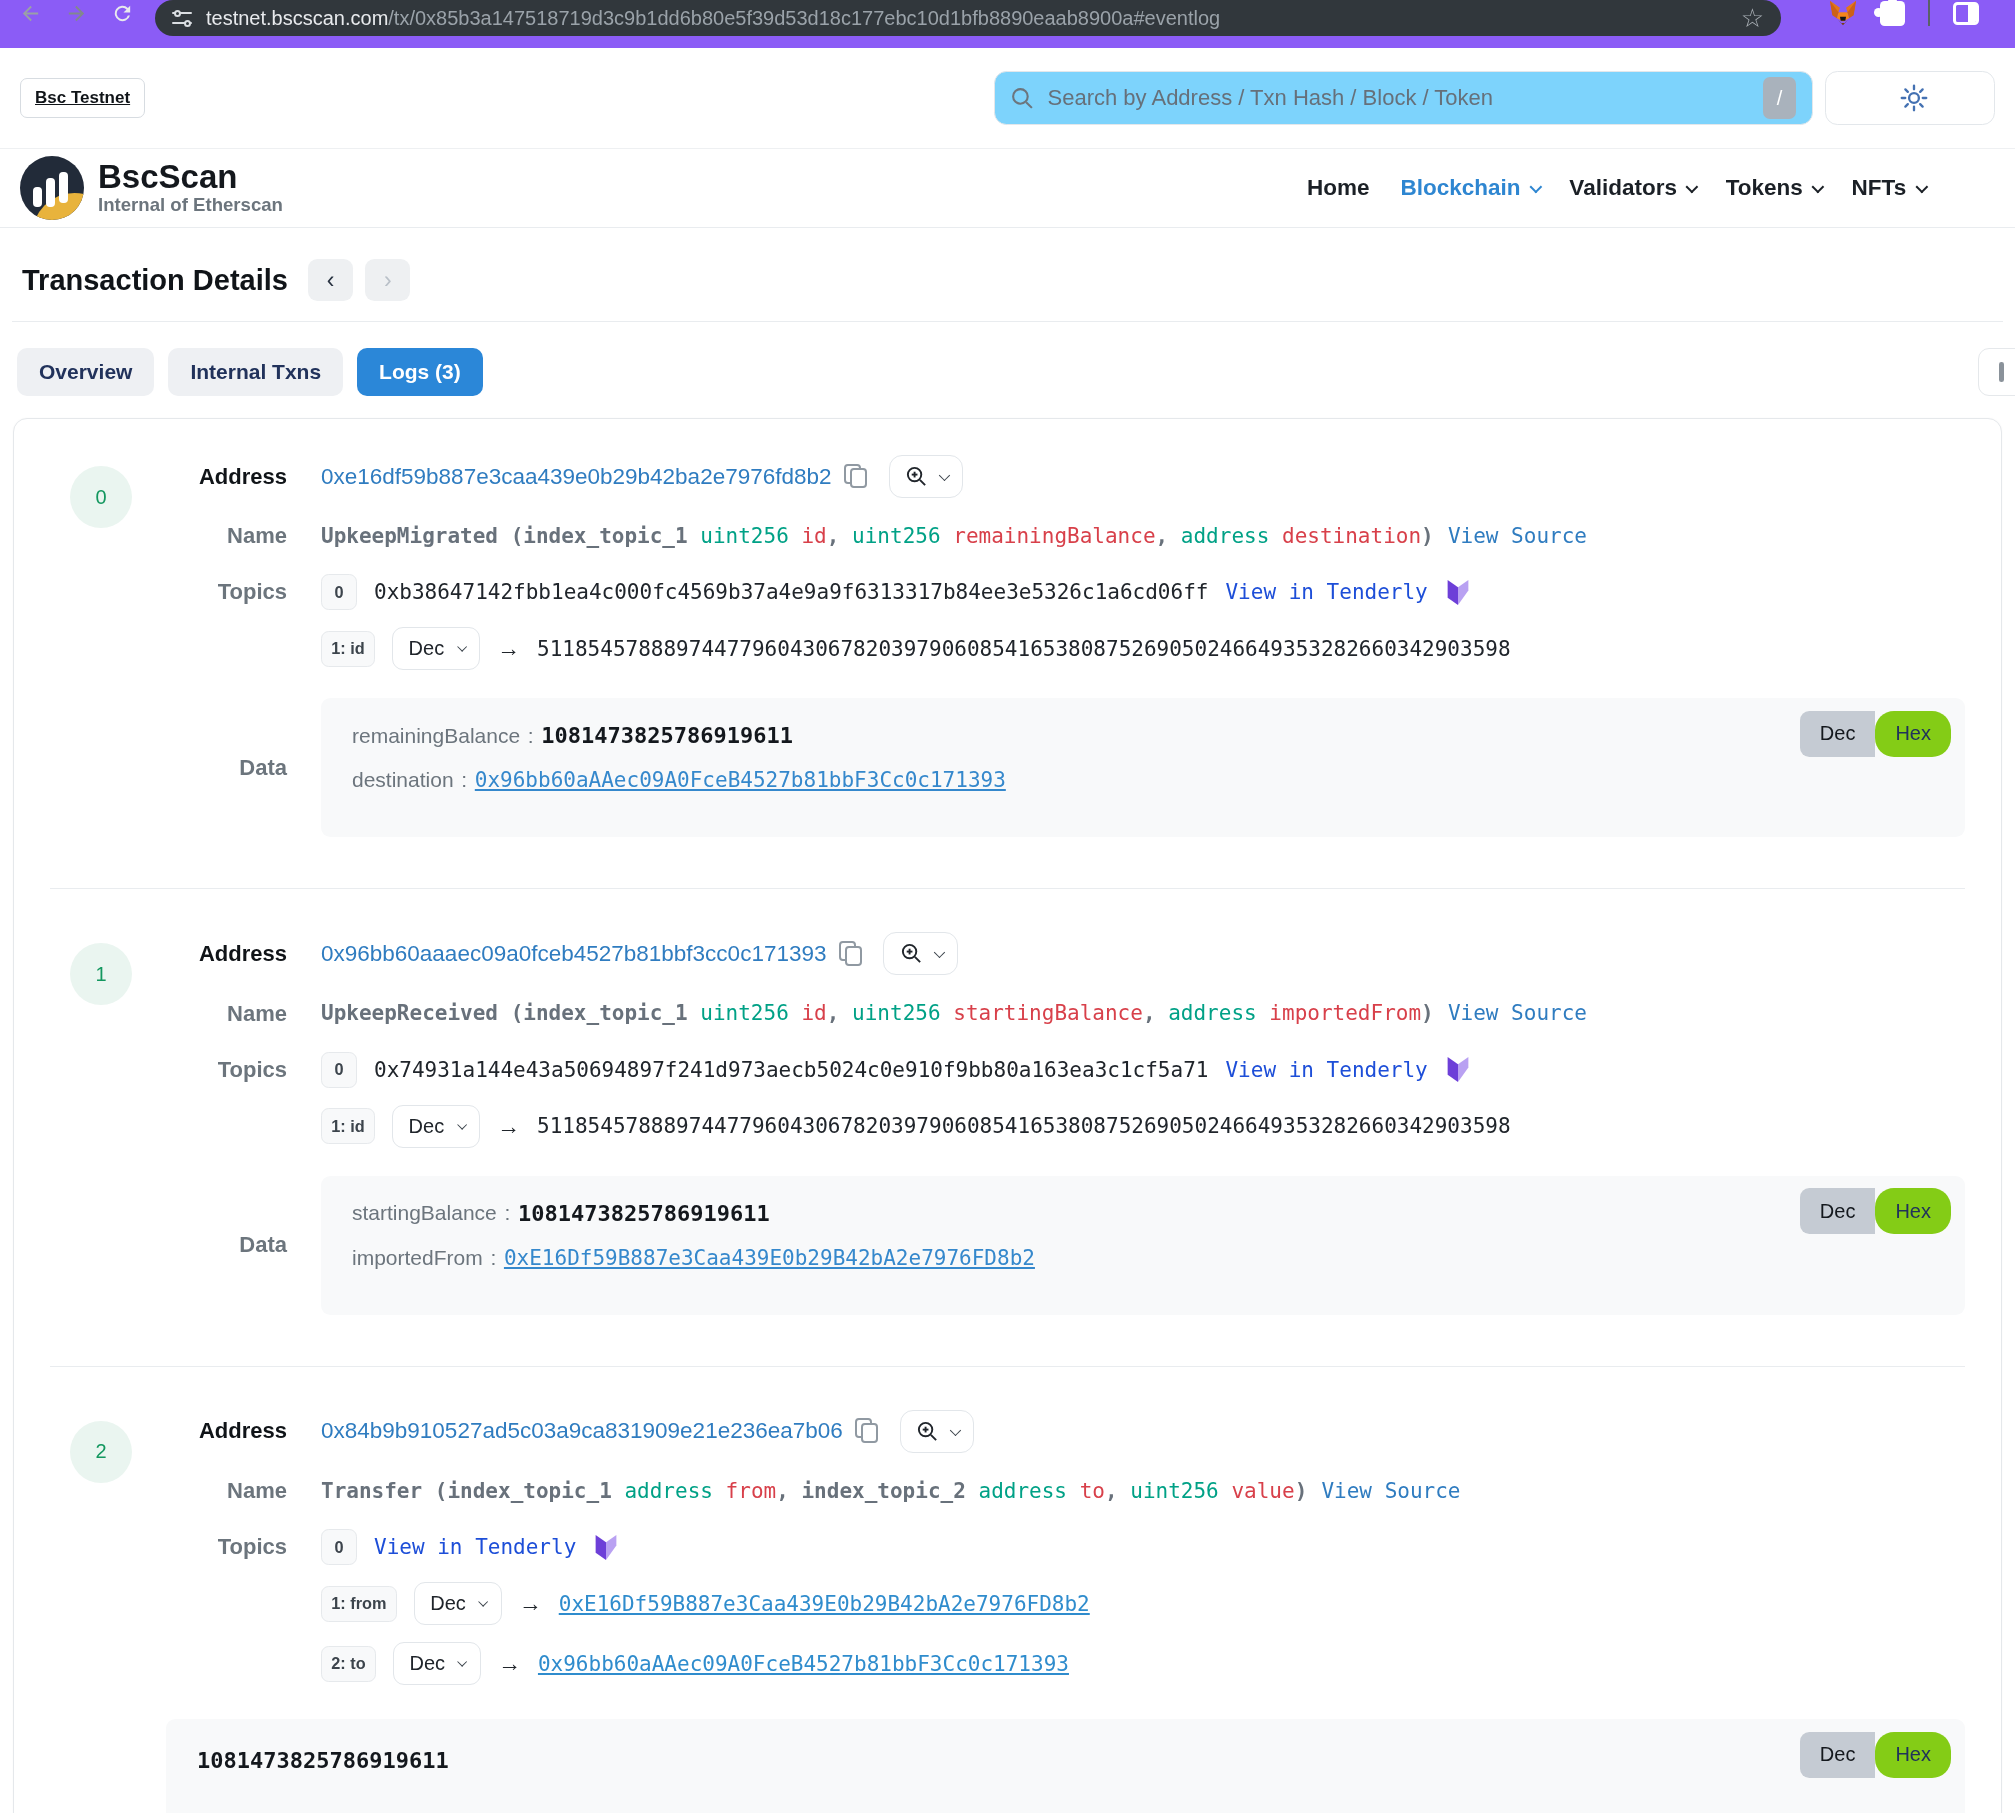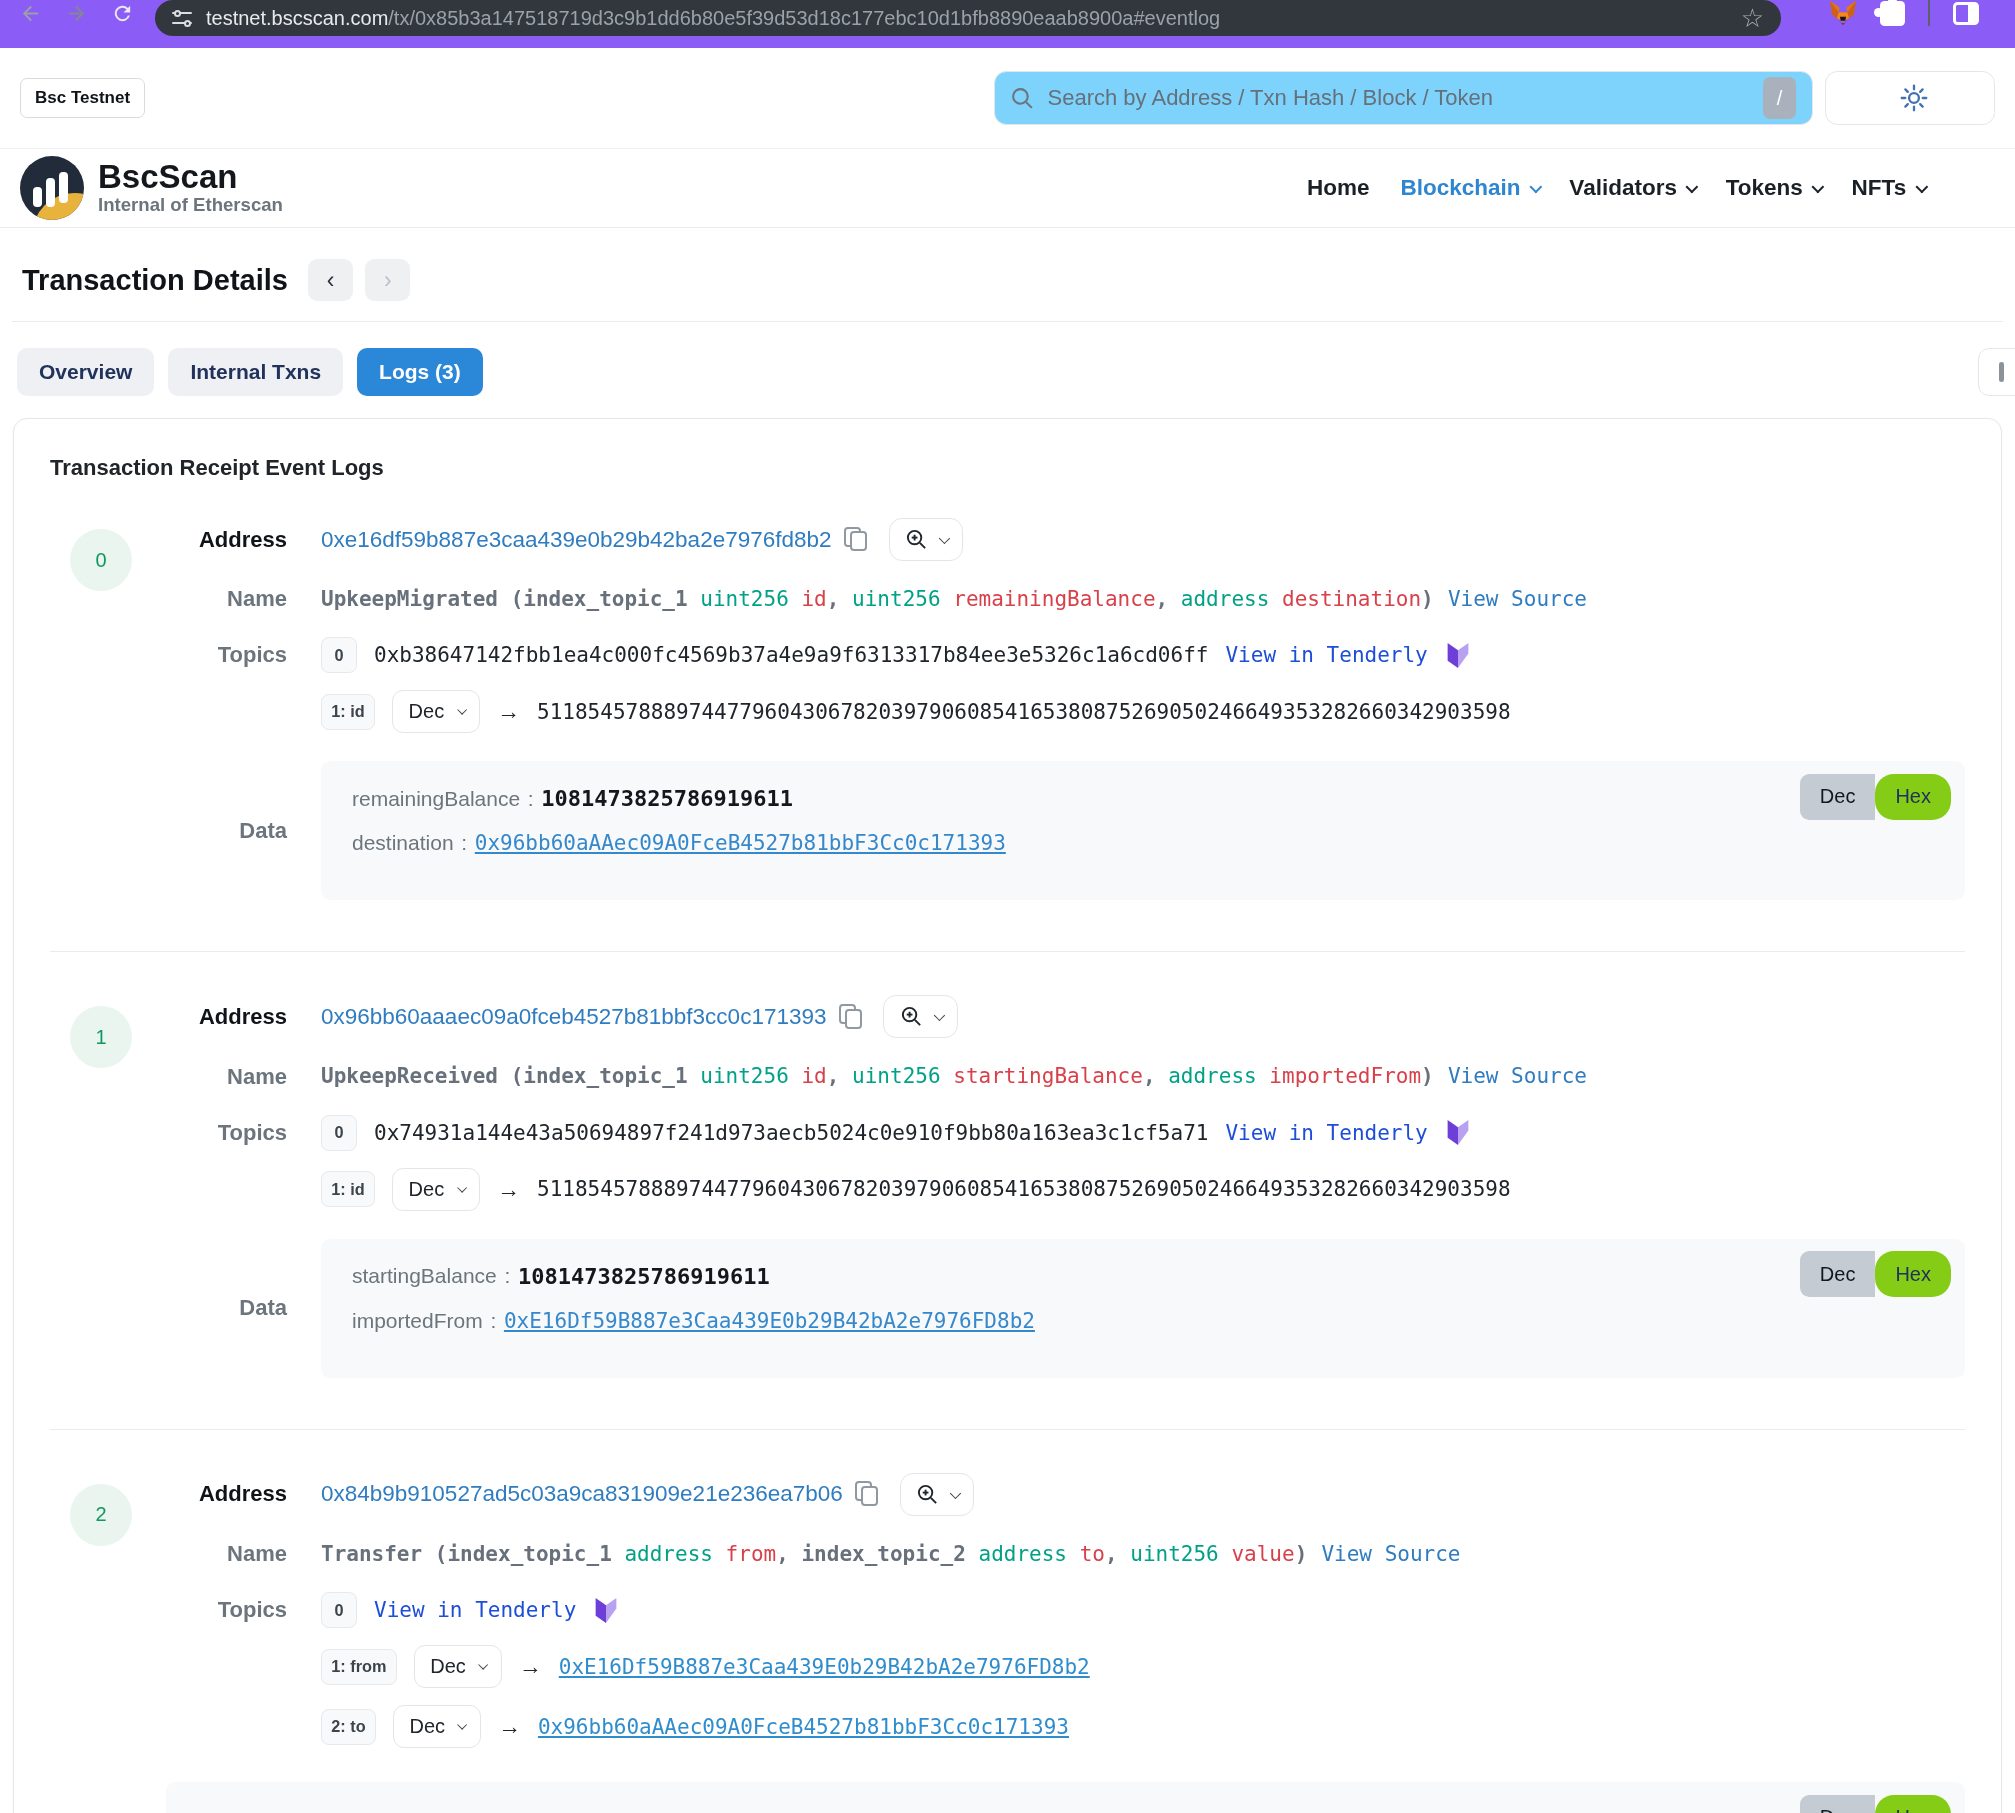--- a/index.html
+++ b/index.html
@@ -19,21 +19,21 @@
   .star { font-size:26px; color:#aab0b6; line-height:1; }
   .bar-right { display:flex; align-items:center; gap:23px; margin-left:28px; }
   .vdiv { width:2.3px; height:26px; background:#5a6167; }
   .panel-icon { width:26px; height:23px; border:3.1px solid #fff; border-radius:4.6px; position:relative; }
   .panel-icon::after { content:""; position:absolute; right:-0.8px; top:-0.8px; bottom:-0.8px; width:9.3px; background:#fff; border-radius:0 2.3px 2.3px 0; }
   .puzzle { position:relative; width:25px; height:25px; background:#fff; border-radius:4.6px; }
   .puzzle::before { content:""; position:absolute; top:-6.2px; left:7.7px; width:9.3px; height:9.3px; background:#fff; border-radius:50%; }
   .puzzle::after { content:""; position:absolute; left:-6.2px; top:7.7px; width:9.3px; height:9.3px; background:#fff; border-radius:50%; }
   
   .hdr1 { height:101px; background:#fff; display:flex; align-items:center; padding:0 20px; border-bottom:0.8px solid #eef0f2; }
-  .net-badge { border:0.8px solid #d7dce1; border-radius:7px; padding:9.3px 14px; font-size:17px; font-weight:bold; color:#101418; background:#fff; }
+  .net-badge { border:0.8px solid #d7dce1; border-radius:7px; padding:9.3px 14px; font-size:17px; font-weight:bold; color:#101418; background:#fff;text-decoration:underline; }
   .search-wrap { margin-left:auto; display:flex; align-items:stretch; gap:12.4px; }
   .search-box { width:819px; height:54px; border:0.8px solid #e3e7eb; background:#7dd3fc; border-radius:12.4px; display:flex; align-items:center; padding:0 15.5px; gap:12.4px; }
   .search-box input { border:0; outline:0; background:transparent; flex:1; font-size:22px; color:#3c444c; font-family:"Liberation Sans",sans-serif; }
   .search-box input::placeholder { color:#66707a; opacity:1; }
   .slash-key { width:33px; height:42px; border-radius:7px; background:#a9b2bc; color:#fff; font-size:20px; display:flex; align-items:center; justify-content:center; }
   .theme-card { width:170px; height:54px; border:0.8px solid #e3e7eb; border-radius:12.4px; background:#fff; display:flex; align-items:center; padding-left:74px; }
   .hdr2 { height:79px; background:#fff; display:flex; align-items:center; padding:0 20px; border-bottom:0.8px solid #e9ecef; position:relative; }
   .logo { display:flex; align-items:center; gap:14px; }
   .logo-mark { width:64px; height:64px; border-radius:50%; background:#222b39; position:relative; overflow:hidden; }
   .logo-mark::after { content:""; position:absolute; width:85px; height:85px; border-radius:50%; background:#e8b33c; left:12.4px; top:37px; }
@@ -229,21 +229,20 @@
 <div class="tabs">
   <button class="tab">Overview</button>
   <button class="tab">Internal Txns</button>
   <button class="tab active">Logs (3)</button>
   <span class="tab-overflow">
       <i></i>
     </span>
 </div>
 
 <div class="card">
-  <div class="card-heading">Transaction Receipt Event Logs</div>
 
   <div class="log">
     <div class="badge-col">
         <div class="log-badge">0</div>
       </div>
     <div class="rows-col">
       <div class="lrow">
         <div class="lbl strong">Address</div>
         <div class="lval" style="gap:0;">
           <a class="addr-link" href="#">0xe16df59b887e3caa439e0b29b42ba2e7976fd8b2</a>

